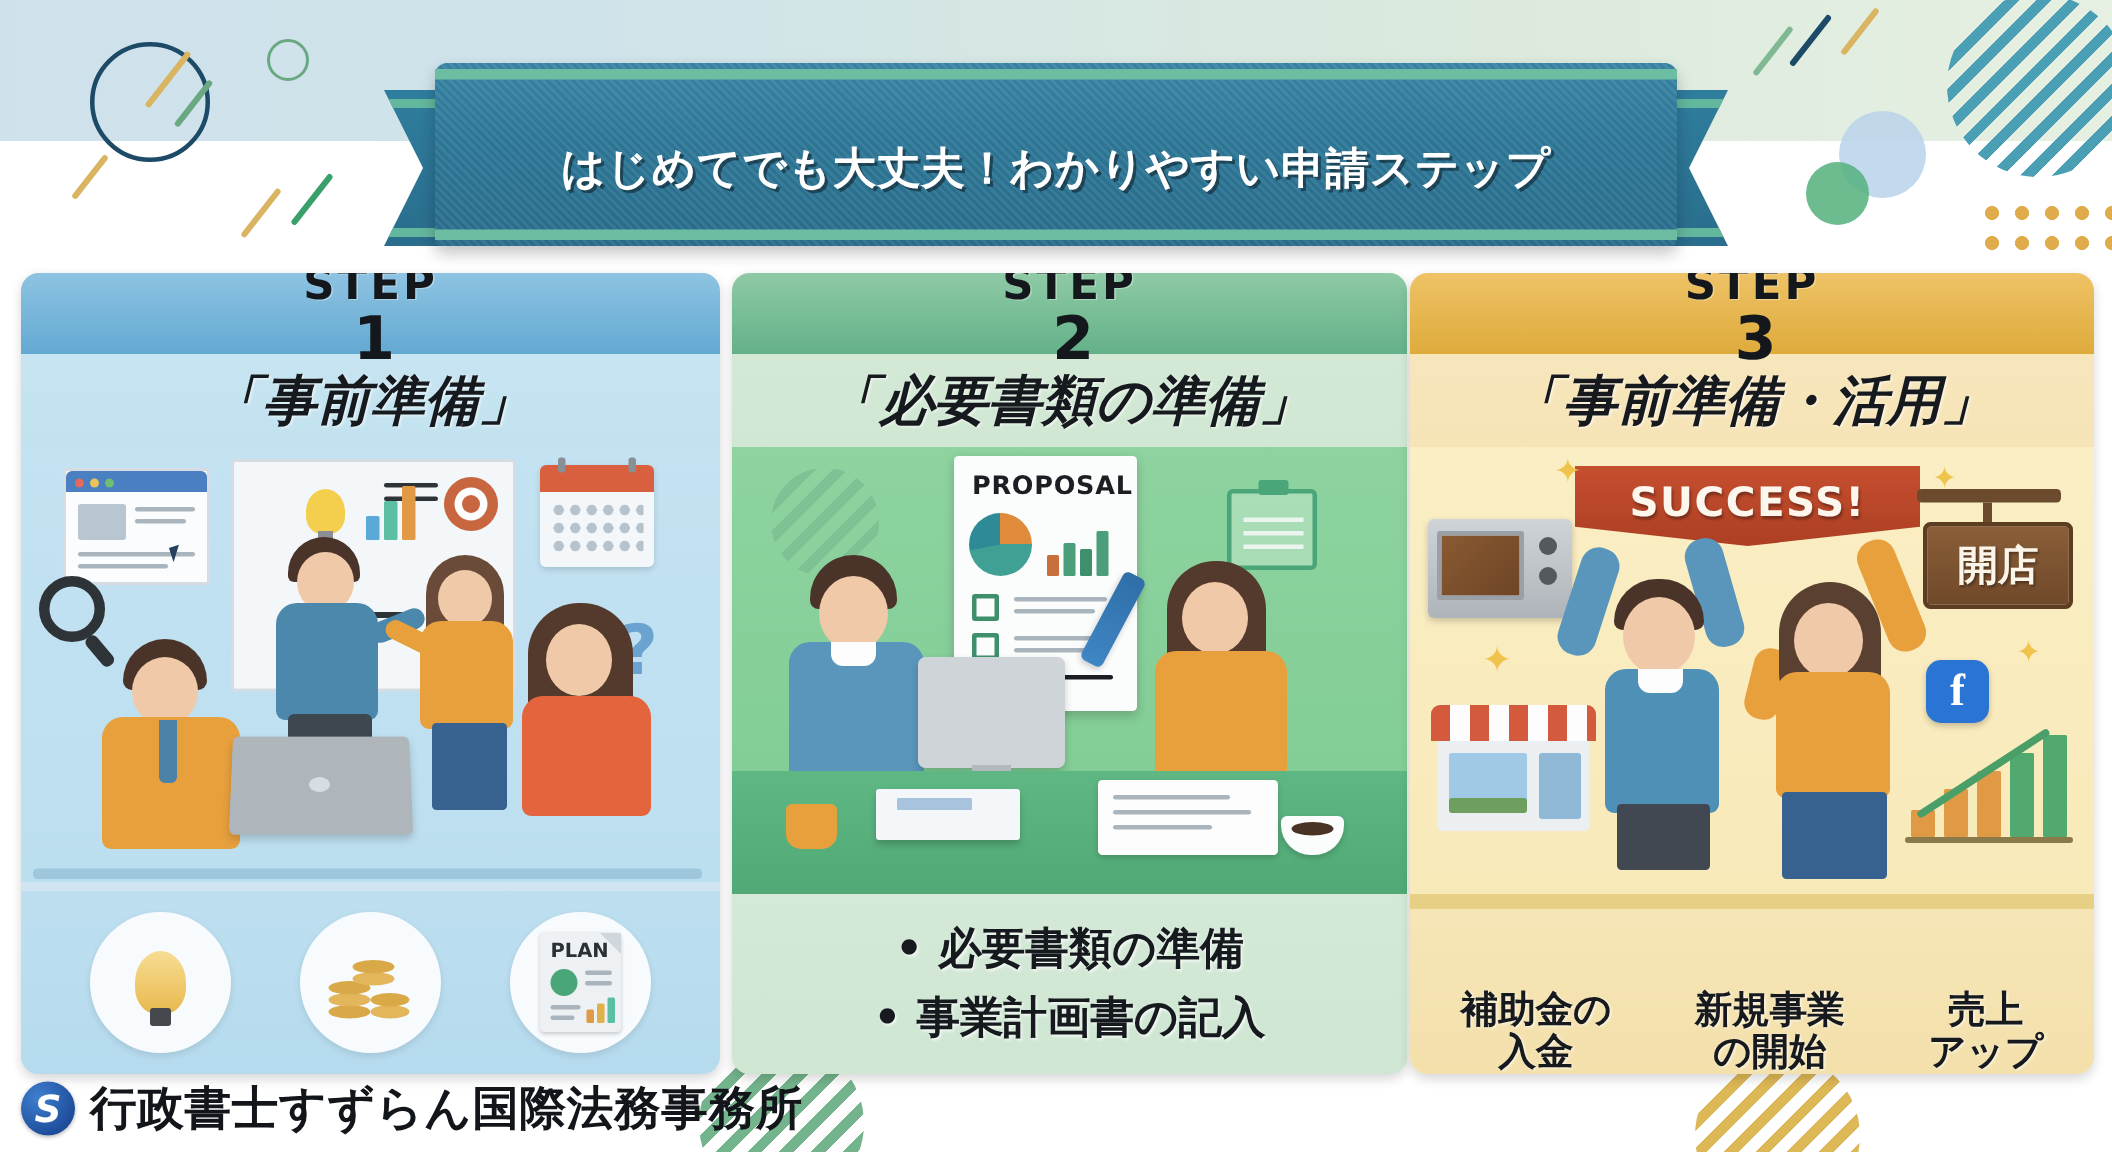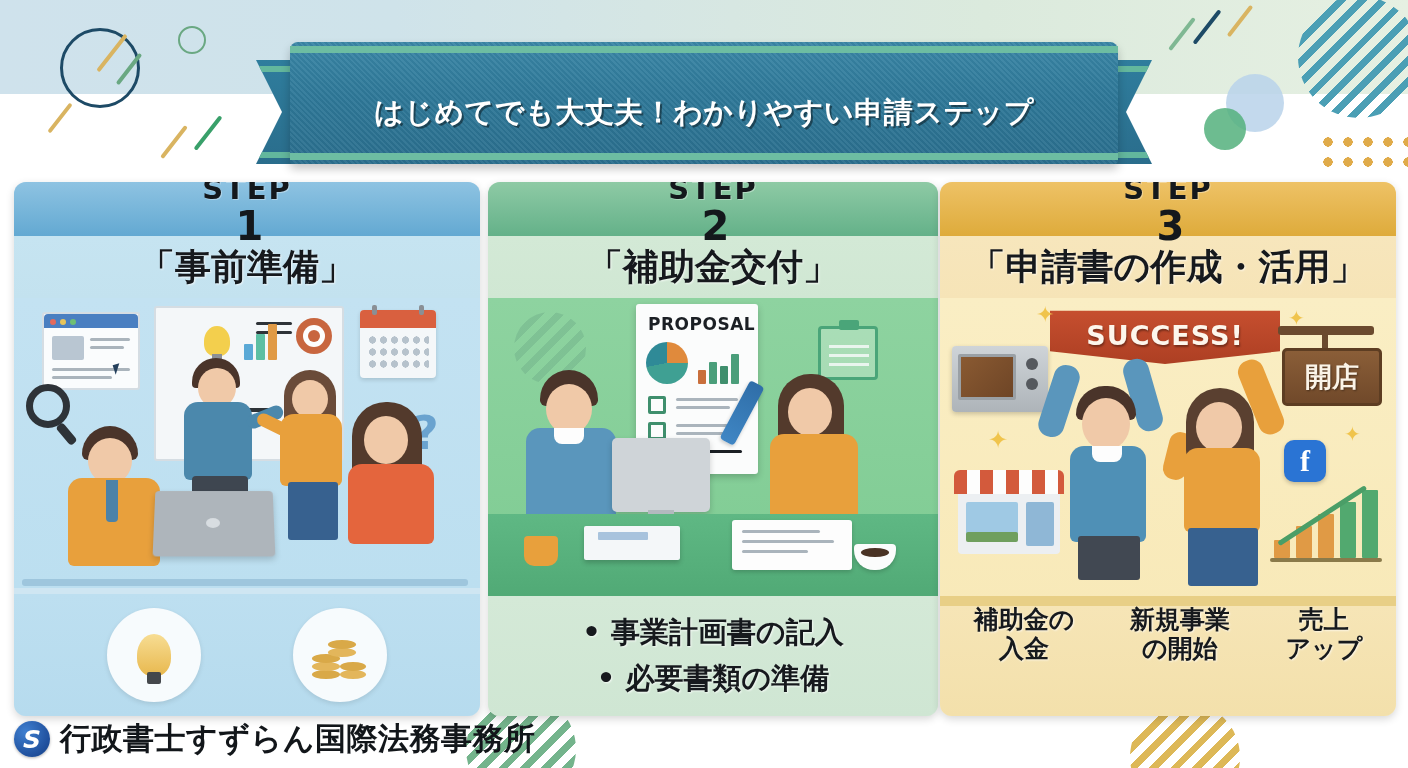--- a/index.html
+++ b/index.html
@@ -87,21 +87,21 @@
   #panel-1 .panel-head { background: linear-gradient(180deg,#8ec3e2 0%, #63a9d2 100%); }
   #panel-2 .panel-head { background: linear-gradient(180deg,#8ecaa5 0%, #64b189 100%); }
   #panel-3 .panel-head { background: linear-gradient(180deg,#eec266 0%, #deab3b 100%); }
 
   .step-label { font-size: 29px; font-weight: 700; color:#14181c; letter-spacing: 2px;
                 text-shadow: 1px 1px 0 rgba(255,255,255,.35); }
   .step-num { font-size: 40px; font-weight: 700; color:#14181c; margin-left: 5px; line-height: 1; }
 
   .panel-sub { width:100%; height: 62px; display:flex; align-items:center; justify-content:center;
                font-size: 36px; font-weight: 700; color:#16191d;
-               text-shadow: 1px 1px 2px rgba(255,255,255,.7); }
+               text-shadow: 1px 1px 2px rgba(255,255,255,.7); font-style: italic; }
   #panel-1 .panel-sub { background: linear-gradient(180deg,#c6e4f1 0%, #c3e2ef 100%); }
   #panel-2 .panel-sub { background: linear-gradient(180deg,#d3e9d6 0%, #d0e7d3 100%); }
   #panel-3 .panel-sub { background: linear-gradient(180deg,#f7e6bc 0%, #f6e4b7 100%); }
 
   .art { position: relative; width:100%; }
   #art-1 { height: 290px; background: linear-gradient(180deg,#c3e2f2 0%,#bcdff0 100%); }
   #art-2 { height: 308px; background: linear-gradient(180deg,#8ed3a0 0%,#7ecb92 100%); }
   #art-3 { height: 320px; background: linear-gradient(180deg,#faeec4 0%,#f8e9b8 100%); }
 
   
@@ -114,21 +114,21 @@
 
   
   #bullets { position:absolute; left:0; bottom:0; width:100%; height: 120px;
              background: linear-gradient(180deg,#d4e9d7 0%, #cfe6d3 100%);
              display:flex; flex-direction:column; align-items:center; justify-content:center; gap:6px; }
   .bullet { font-size: 29px; font-weight: 700; color:#16191d; text-shadow: 1px 1px 2px rgba(255,255,255,.75); }
 
   
   #result-row { position:absolute; left:0; bottom:0; width:100%; height: 110px;
                 background: linear-gradient(180deg,#f6e5b6 0%, #f3e0ab 100%);
-                display:flex; align-items:flex-start; justify-content:space-around; padding: 0 6px; }
+                display:flex; align-items:flex-end; justify-content:space-around; padding: 0 6px; }
   .result-label { font-size: 25px; font-weight:700; color:#16191d; text-align:center; line-height:1.15;
                   text-shadow: 1px 1px 2px rgba(255,255,255,.7); }
 
   
   #footer { position: absolute; left: 14px; bottom: 8px; display:flex; align-items:center; gap: 10px; }
   #footer-logo { width: 36px; height: 36px; border-radius:50%;
                  background: radial-gradient(circle at 32% 30%, #3f7fd0 0%, #1f4f9c 70%, #17417f 100%);
                  display:flex; align-items:center; justify-content:center;
                  color:#fff; font-size:25px; font-weight:700; font-style:italic; line-height:1;
                  box-shadow: 0 1px 3px rgba(0,0,0,.3); }
@@ -286,29 +286,43 @@
       <div style="position:relative;width:60px;height:48px;">
         <div style="position:absolute;left:2px;bottom:0;width:28px;height:9px;border-radius:50%;background:#d9a948;"></div>
         <div style="position:absolute;left:2px;bottom:8px;width:28px;height:9px;border-radius:50%;background:#e3b65b;"></div>
         <div style="position:absolute;left:2px;bottom:16px;width:28px;height:9px;border-radius:50%;background:#d9a948;"></div>
         <div style="position:absolute;left:18px;bottom:22px;width:28px;height:9px;border-radius:50%;background:#e3b65b;"></div>
         <div style="position:absolute;left:18px;bottom:30px;width:28px;height:9px;border-radius:50%;background:#d9a948;"></div>
         <div style="position:absolute;left:30px;bottom:0;width:26px;height:9px;border-radius:50%;background:#e3b65b;"></div>
         <div style="position:absolute;left:30px;bottom:8px;width:26px;height:9px;border-radius:50%;background:#d9a948;"></div>
       </div>
     </div>
+    <div class="icon-circle">
+      <div style="position:relative;width:54px;height:66px;background:#eef1f4;border-radius:3px;box-shadow:0 1px 3px rgba(0,0,0,.2);">
+        <div style="position:absolute;right:0;top:0;width:14px;height:14px;background:#cfd6dc;clip-path:polygon(0 0,100% 100%,100% 0);"></div>
+        <div style="position:absolute;left:7px;top:5px;font-size:13px;font-weight:700;color:#2b3035;">PLAN</div>
+        <div style="position:absolute;left:7px;top:24px;width:18px;height:18px;border-radius:50%;background:#4aa579;"></div>
+        <div class="line-g" style="position:absolute;left:30px;top:25px;width:18px;height:3px;"></div>
+        <div class="line-g" style="position:absolute;left:30px;top:32px;width:18px;height:3px;"></div>
+        <div class="line-g" style="position:absolute;left:7px;top:48px;width:20px;height:3px;"></div>
+        <div class="line-g" style="position:absolute;left:7px;top:55px;width:16px;height:3px;"></div>
+        <div class="bar" style="position:absolute;left:31px;bottom:6px;width:5px;height:9px;background:#e09a45;"></div>
+        <div class="bar" style="position:absolute;left:38px;bottom:6px;width:5px;height:13px;background:#e0b14a;"></div>
+        <div class="bar" style="position:absolute;left:45px;bottom:6px;width:5px;height:17px;background:#5cbfa3;"></div>
+      </div>
+    </div>
   </div>
 </div>
 
 <div class="panel" id="panel-2">
   <div class="panel-head">
     <span class="step-label">STEP</span>
     <span class="step-num">2</span>
   </div>
-  <div class="panel-sub">「補助金交付」</div>
+  <div class="panel-sub">「必要書類の準備」</div>
 
   <div class="art" id="art-2">
     <div class="deco stripes-green" style="left:26px;top:14px;width:72px;height:72px;opacity:.55;"></div>
 
     <div class="fig" style="left:148px;top:6px;width:122px;height:170px;background:#fbfcfc;border-radius:3px;box-shadow:0 3px 7px rgba(0,0,0,.2);">
       <div style="position:absolute;left:12px;top:10px;font-size:17px;font-weight:700;color:#1b1f24;letter-spacing:.5px;">PROPOSAL</div>
       <div style="position:absolute;left:10px;top:38px;width:42px;height:42px;border-radius:50%;
                   background:conic-gradient(#e08a3c 0 25%, #3fa093 25% 72%, #2f8a97 72% 100%);"></div>
       <div style="position:absolute;left:62px;top:44px;width:48px;height:36px;">
         <div class="bar" style="position:absolute;left:0;bottom:0;width:8px;height:14px;background:#c96f3c;"></div>
@@ -359,31 +373,31 @@
       <div class="line-g" style="position:absolute;left:10px;top:20px;width:92px;height:3px;"></div>
       <div class="line-g" style="position:absolute;left:10px;top:30px;width:66px;height:3px;"></div>
     </div>
     <div class="fig" style="left:36px;top:238px;width:34px;height:30px;background:#e8a03c;border-radius:4px 4px 10px 10px;"></div>
     <div class="fig" style="left:366px;top:246px;width:42px;height:26px;background:#fbfcfc;border-radius:4px 4px 20px 20px;box-shadow:0 2px 4px rgba(0,0,0,.18);">
       <div style="position:absolute;left:7px;top:4px;width:28px;height:9px;border-radius:50%;background:#4a3325;"></div>
     </div>
   </div>
 
   <div id="bullets">
+    <div class="bullet">• 必要書類の準備</div>
     <div class="bullet">• 事業計画書の記入</div>
-    <div class="bullet">• 必要書類の準備</div>
   </div>
 </div>
 
 <div class="panel" id="panel-3">
   <div class="panel-head">
     <span class="step-label">STEP</span>
     <span class="step-num">3</span>
   </div>
-  <div class="panel-sub">「申請書の作成・活用」</div>
+  <div class="panel-sub">「事前準備・活用」</div>
 
   <div class="art" id="art-3">
 
     <div class="fig" style="left:110px;top:8px;width:230px;height:58px;background:linear-gradient(180deg,#c85030,#ad3f23);
                 border-radius:4px;display:flex;align-items:center;justify-content:center;
                 clip-path:polygon(0 8%,100% 8%,100% 78%,50% 100%,0 78%);box-shadow:0 3px 6px rgba(0,0,0,.22);">
       <span style="color:#fdf6ec;font-size:27px;font-weight:700;letter-spacing:1px;text-shadow:1px 2px 2px rgba(0,0,0,.35);">SUCCESS!</span>
     </div>
 
     <div class="fig" style="left:96px;top:4px;color:#f0c44c;font-size:22px;">✦</div>

